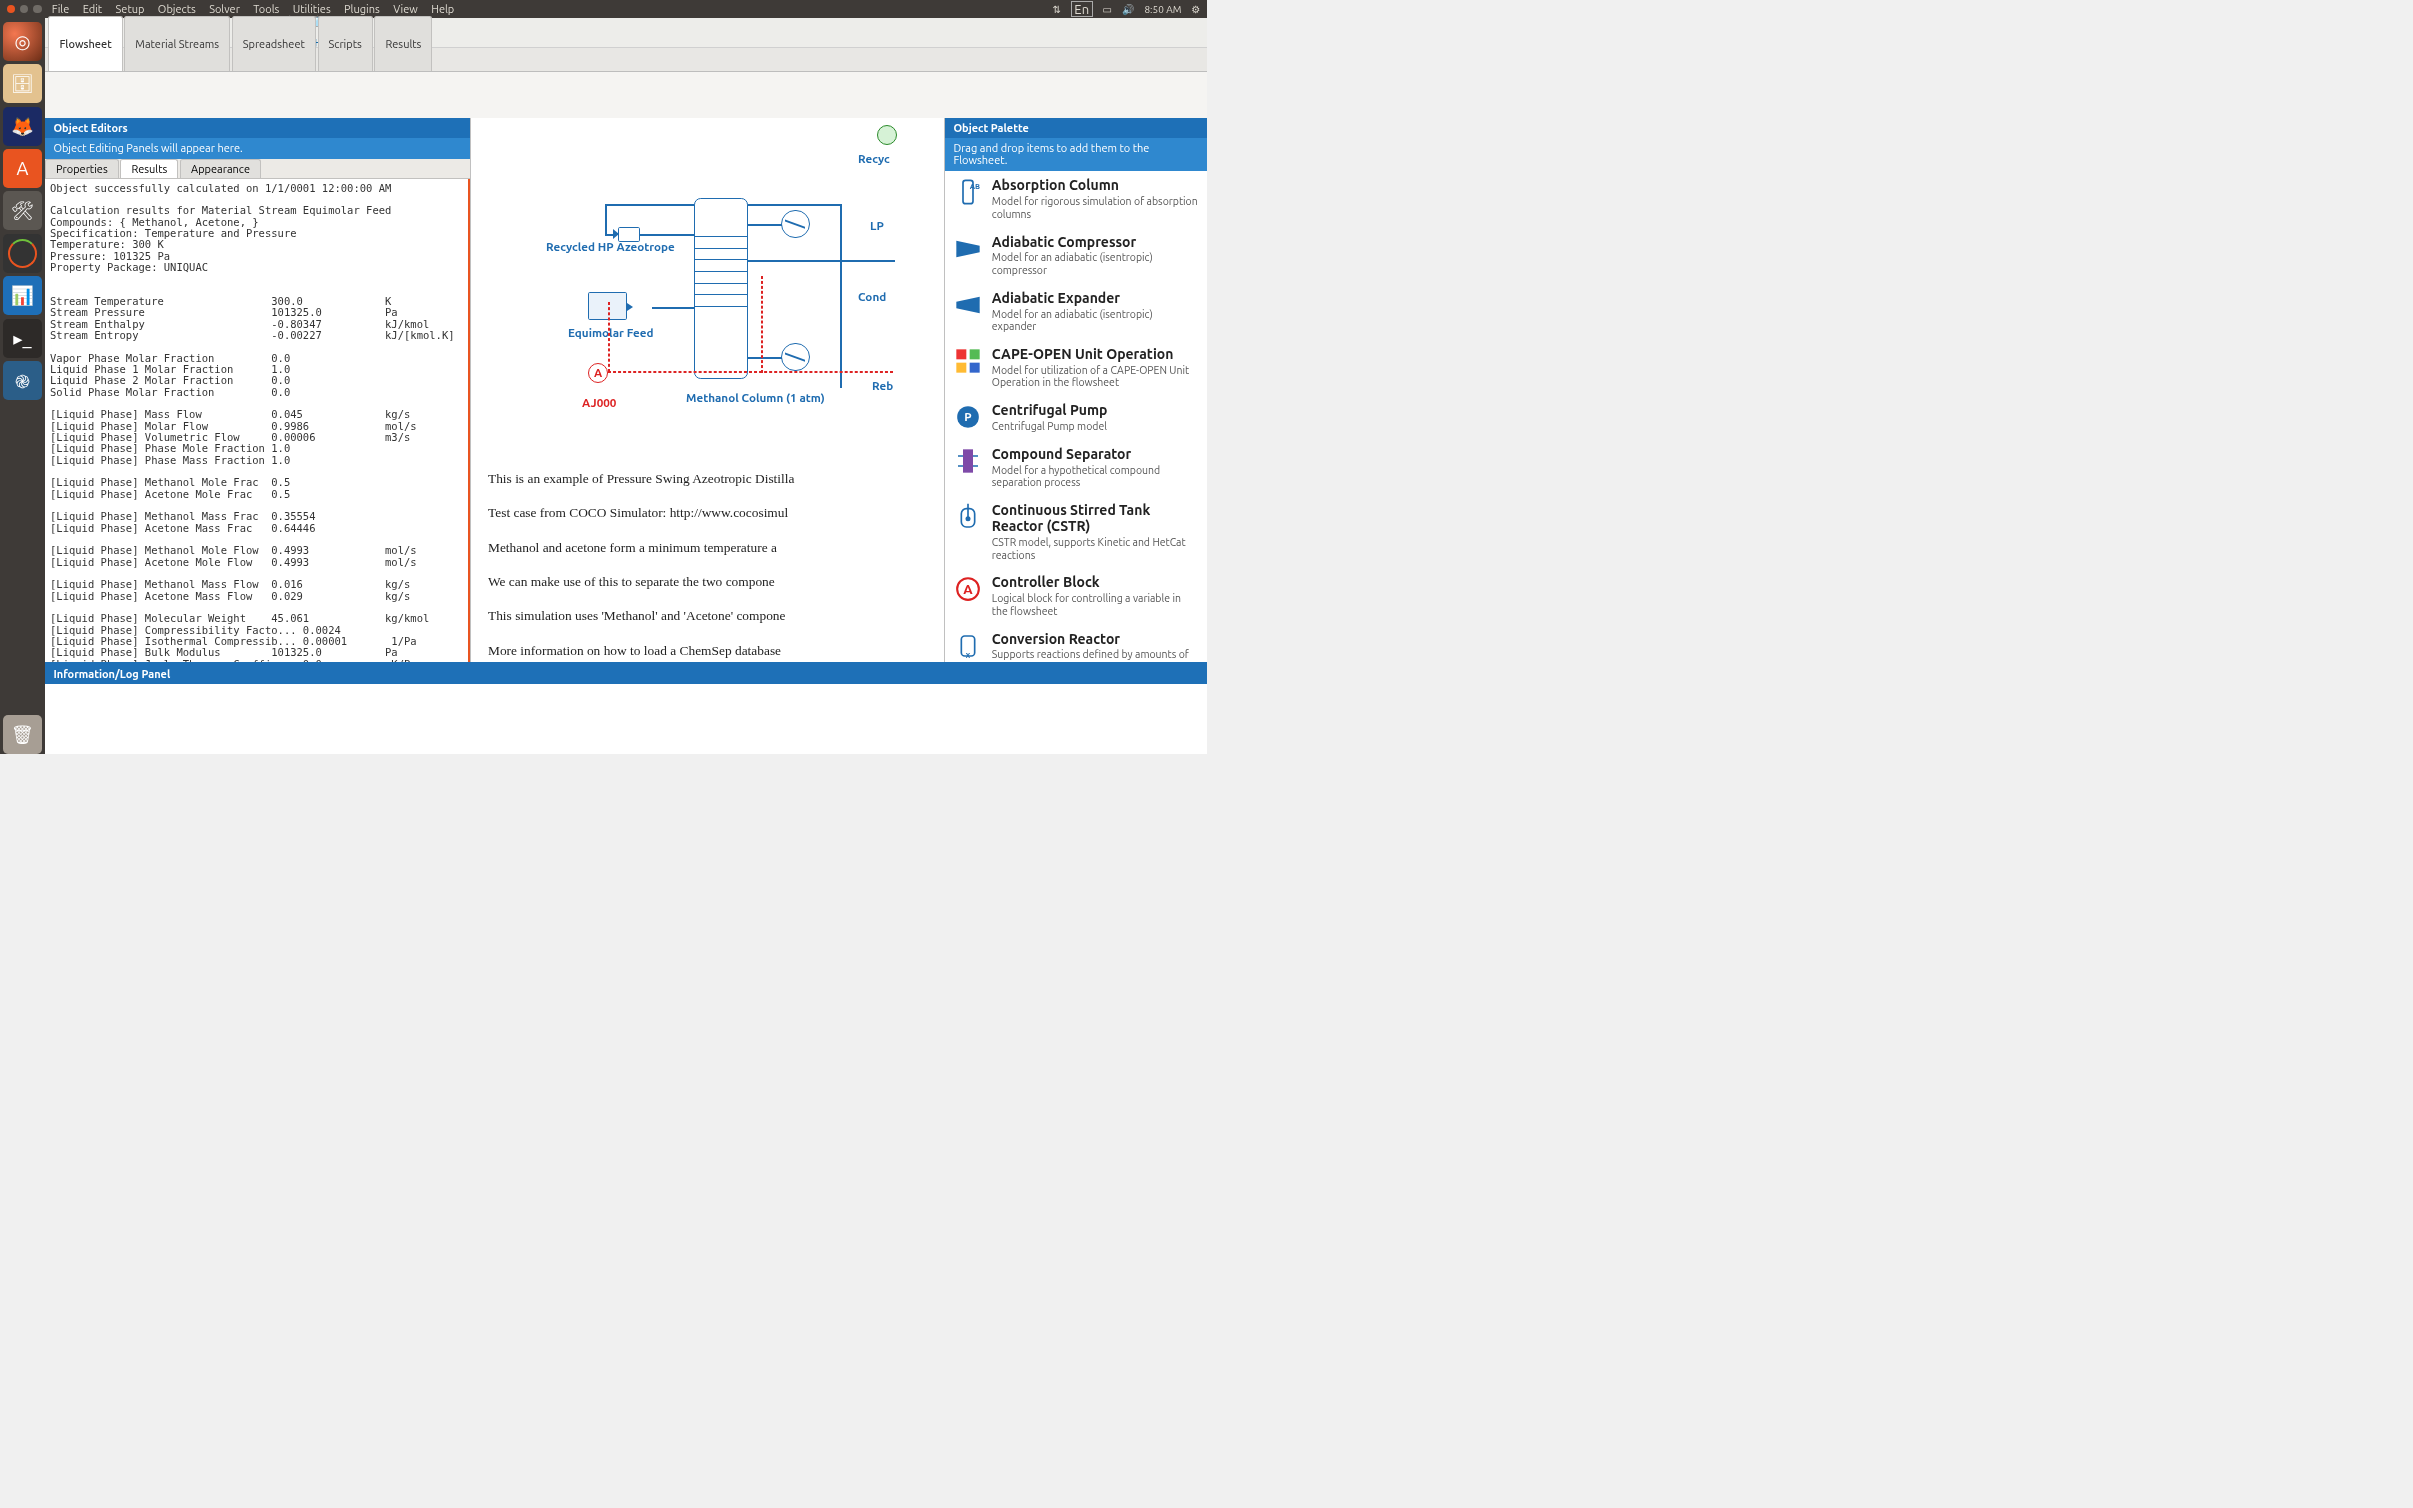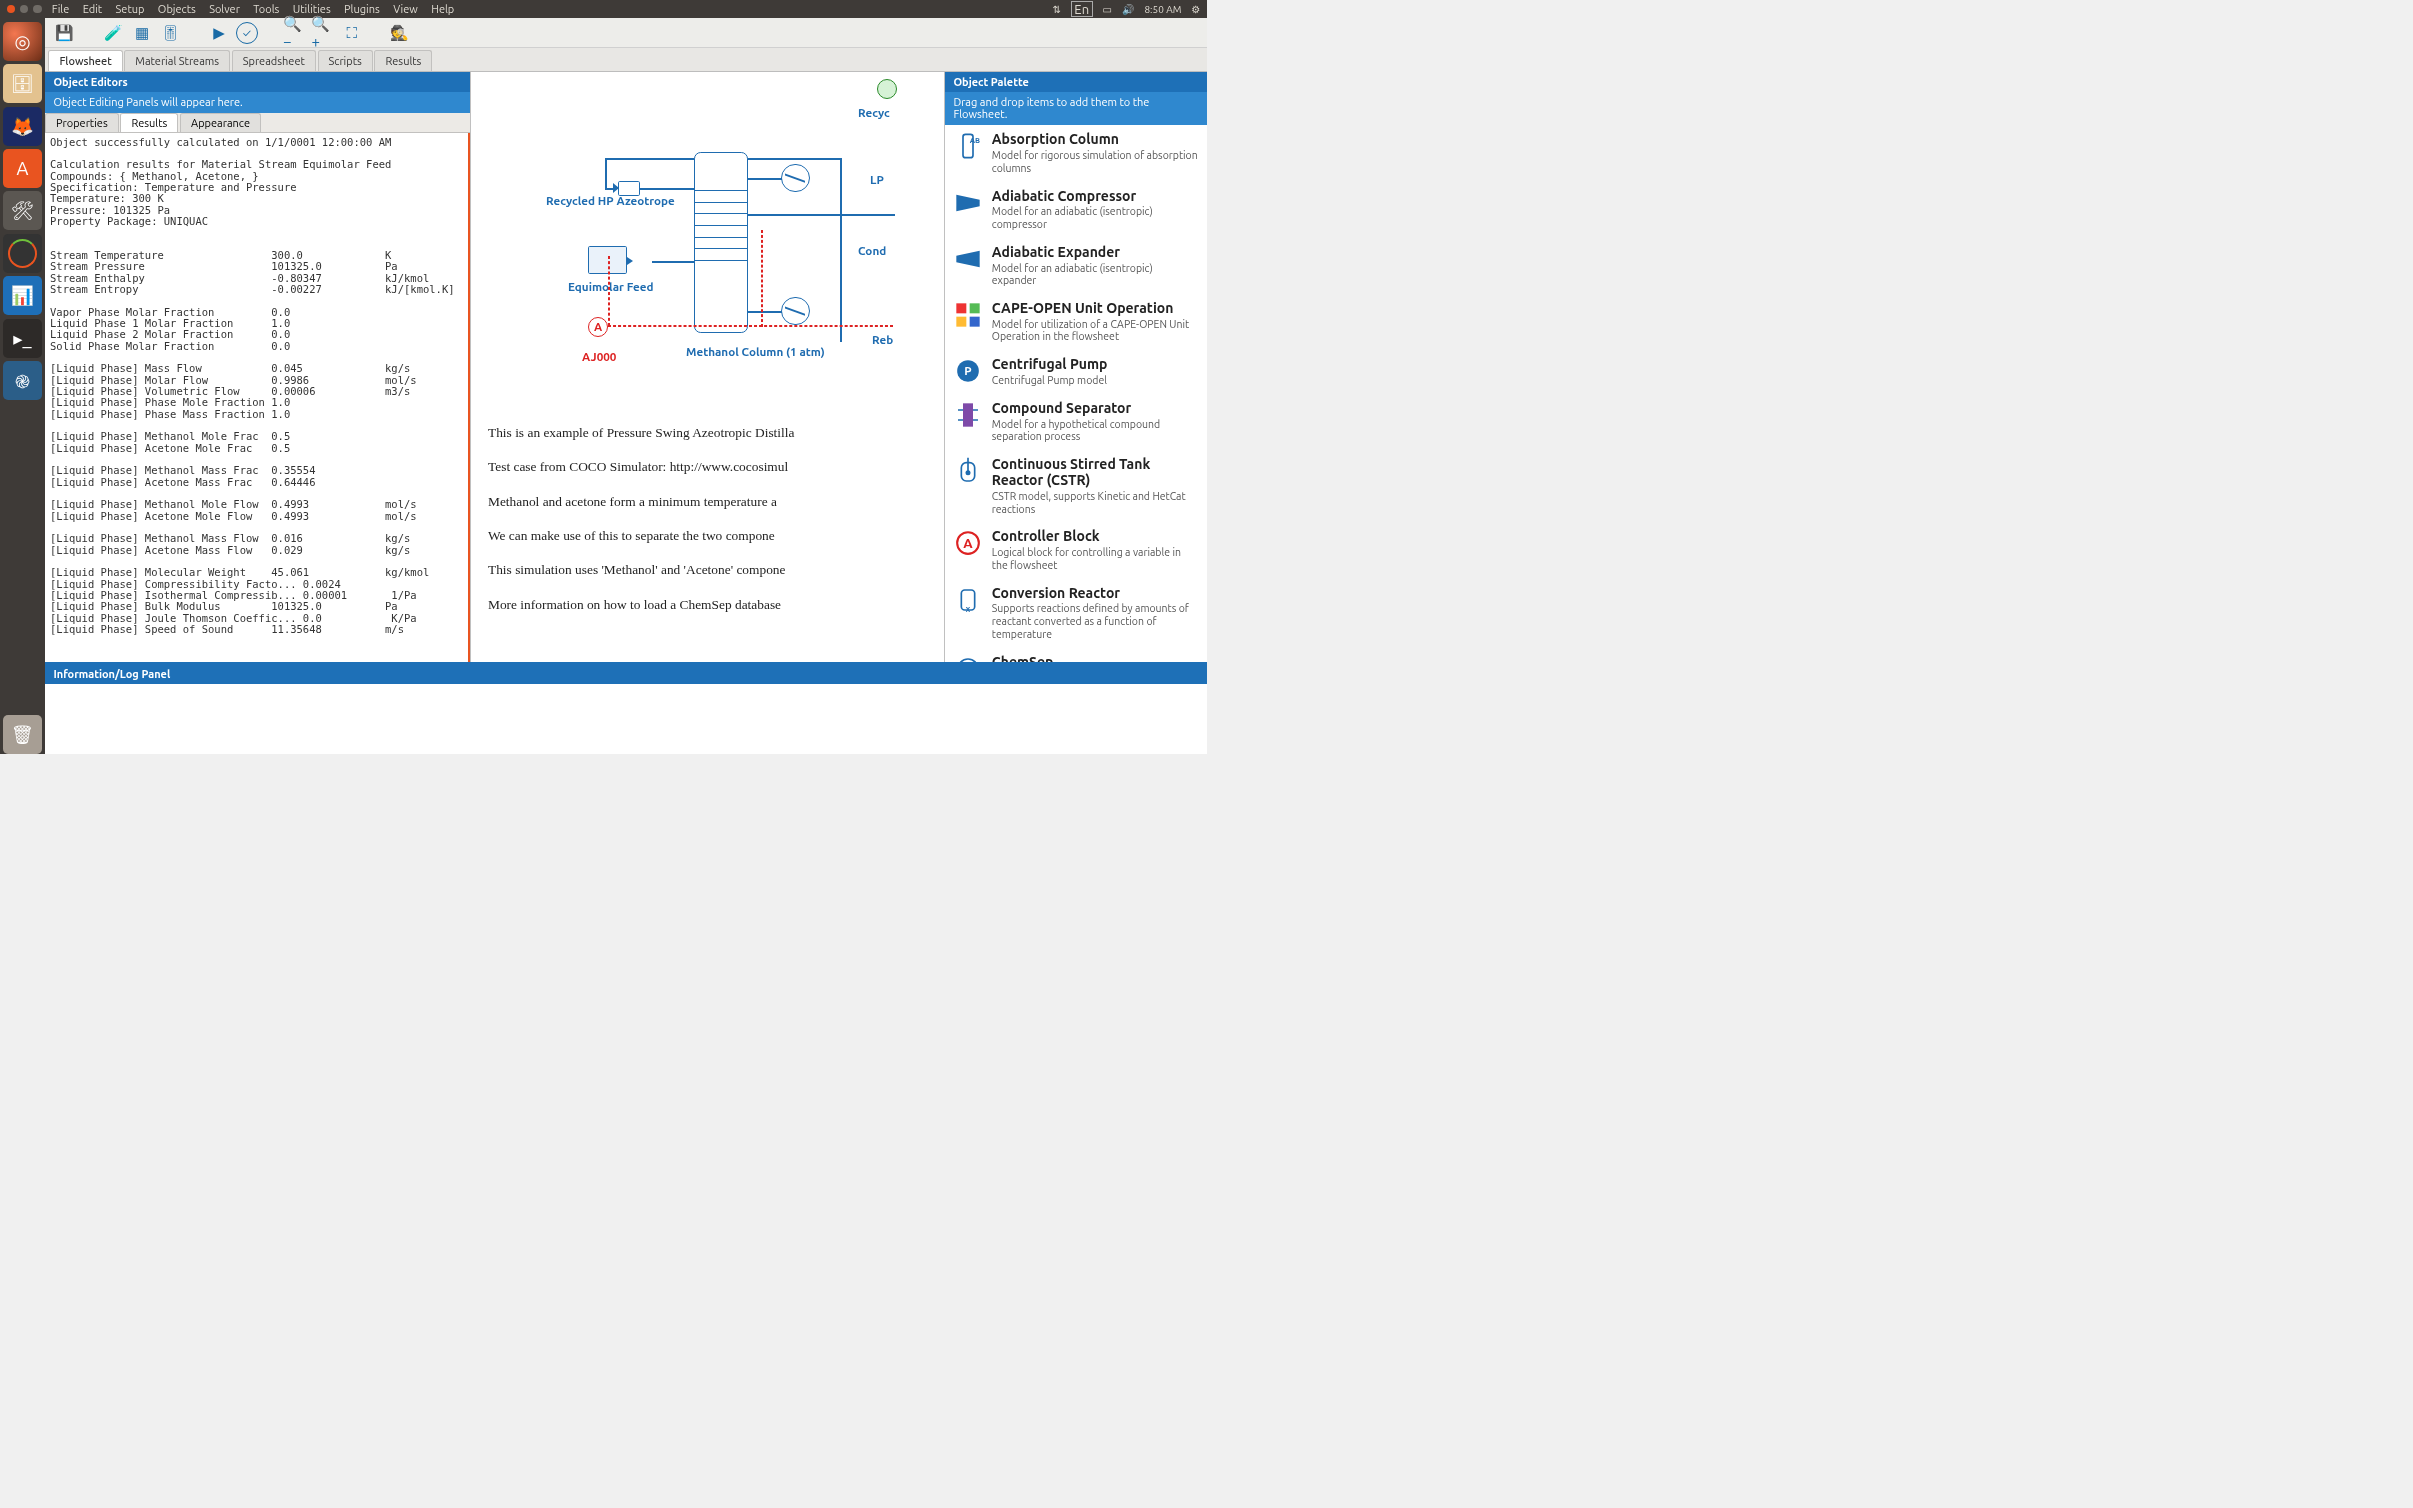--- a/index.html
+++ b/index.html
@@ -36,25 +36,25 @@
 .app { position: absolute; top: 18.4px; left: 45px; right: 0; bottom: 0; display: flex; flex-direction: column; background: #f5f4f2; }
 
 
 .toolbar { height: 30px; background: #ededea; display: flex; align-items: center; padding: 0 8.4px; gap: 5px; border-bottom: 0.8px solid #d0d0d0; }
 .tool-grp { display:flex; gap:5px; align-items:center; }
 .tool-sep { width: 15px; }
 .toolbar .tbtn { width: 23.5px; height: 23.5px; display: flex; align-items: center; justify-content: center; color: #186aa5; cursor: pointer; font-size: 15px; }
 
 
 .tabstrip { height: 23.5px; background: #e8e7e4; display: flex; align-items: flex-end; padding: 0 3.4px; border-bottom: 0.8px solid #bdbdbd; }
-.tabstrip .tab { padding: 4px 10px; font-size: 11px; color: #333; background: #e0dfdc; border: 0.8px solid #c2c1bf; border-bottom: none; border-radius: 2.5px 2.5px 0 0; margin-right: 1.7px; cursor: pointer; }
+.tabstrip .tab { padding: 21px 10px; font-size: 11px; color: #333; background: #e0dfdc; border: 0.8px solid #c2c1bf; border-bottom: none; border-radius: 2.5px 2.5px 0 0; margin-right: 1.7px; cursor: pointer; }
 .tabstrip .tab.active { background: #fff; font-weight: 500; }
 
 
-.workspace { flex: 1; display: flex; overflow: hidden; }
+.workspace { flex: 1; display: flex; overflow: hidden; margin-top: 46px; }
 
 
 .left-panel { width: 426px; display: flex; flex-direction: column; border-right: 0.8px solid #c0c0c0; background: #fff; }
 .panel-header { background: #1e70b7; color: #fff; font-weight: bold; padding: 4.2px 8.4px; font-size: 11px; }
 .panel-subheader { background: #2f88cf; color: #fff; padding: 4.2px 8.4px; font-size: 11px; }
 .sub-tabs { display: flex; background: #eceae6; border-bottom: 0.8px solid #c2c1bf; }
 .sub-tabs .stab { padding: 3.4px 10px; font-size: 11px; border: 0.8px solid #c2c1bf; border-bottom: none; background: #e1e0dd; margin-right: 1.7px; border-radius: 2.5px 2.5px 0 0; cursor: pointer;}
 .sub-tabs .stab.active { background: #fff; }
 .results-text { flex: 1; overflow: auto; padding: 3.4px 5px; font-family: "DejaVu Sans Mono", Consolas, monospace; font-size: 10.5px; line-height: 1.08; white-space: pre; color: #333; border-right: 2.5px solid #e95420; position: relative; }
 

